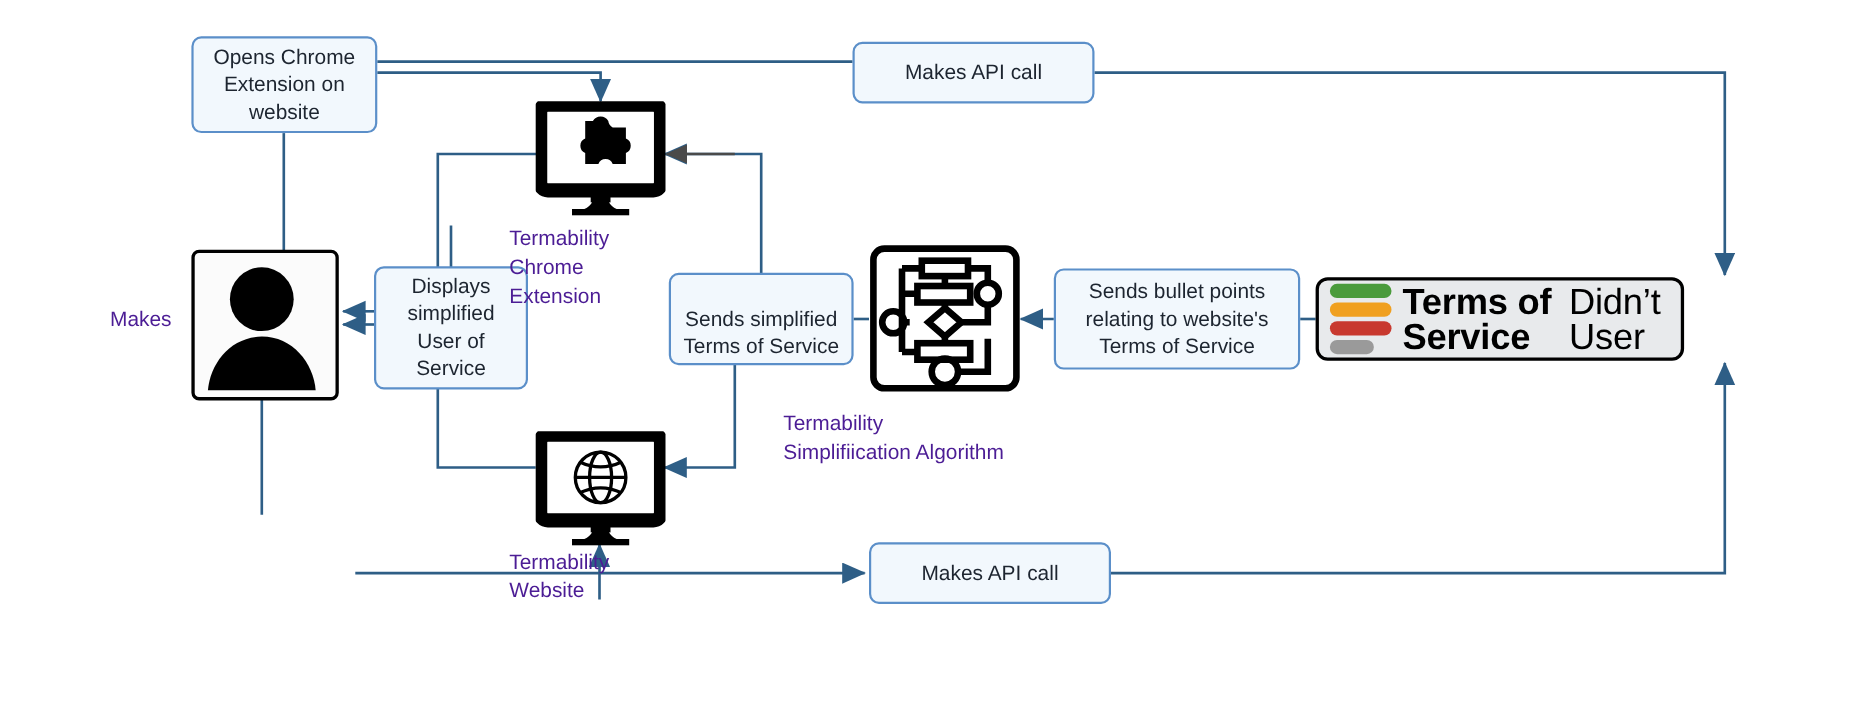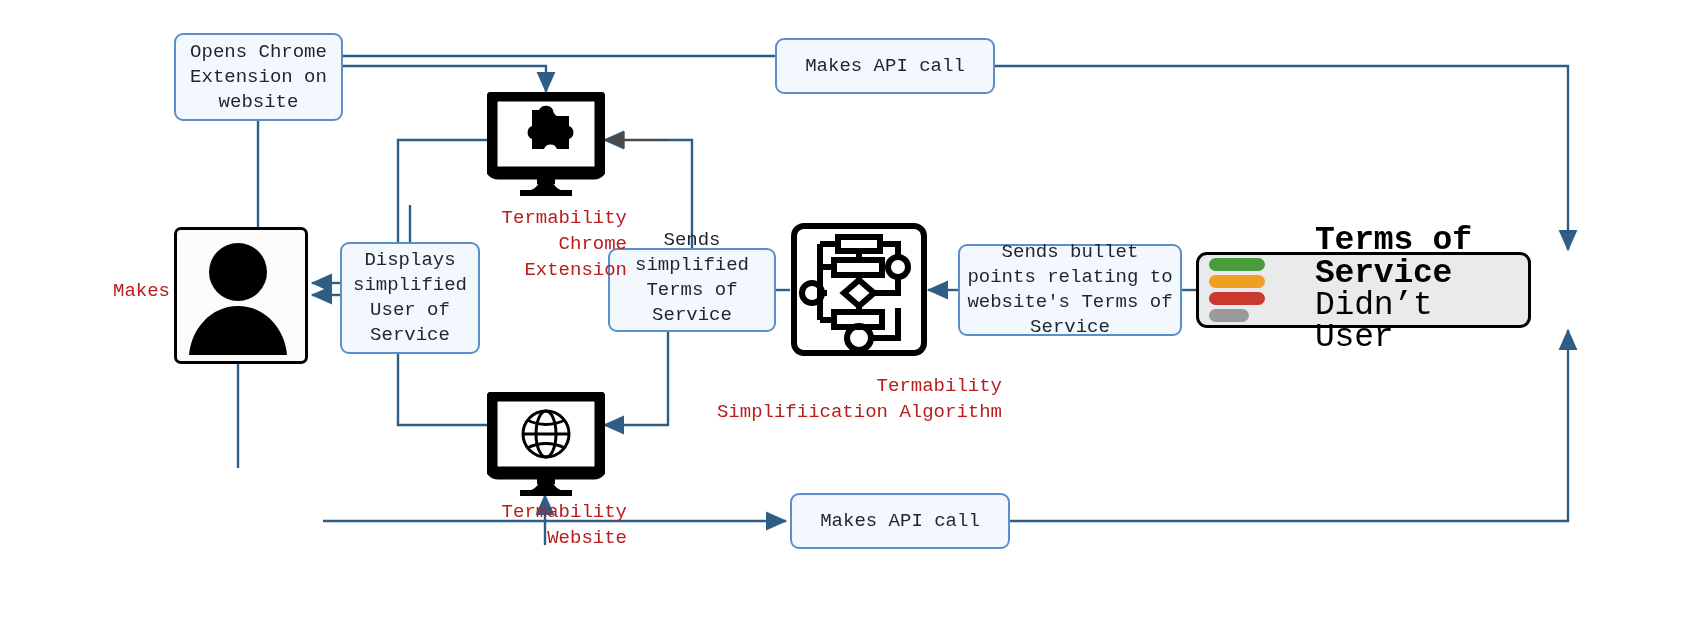--- a/index.html
+++ b/index.html
@@ -12,21 +12,20 @@
     height: 638px;
     position: relative;
     font-family: "Liberation Sans", sans-serif;
     overflow: hidden;
   }
   #canvas {
     position: absolute;
     inset: 0;
     width: 1700px;
     height: 638px;
-    font-family: Liberation Mono, monospace;
   }
   svg.edges {
     position: absolute;
     left: 0;
     top: 0;
     width: 1700px;
     height: 638px;
     pointer-events: none;
   }
   .node {
@@ -44,22 +43,22 @@
     text-align: center;
     color: #1d2530;
     font-size: 19px;
     line-height: 25px;
     padding: 2px 6px;
   }
   .labelbox span { display: block; }
   
   .caption {
     position: absolute;
-    text-align: right;
-    color: #b91c1c;
+    text-align: left;
+    color: #4c1d95;
     font-size: 19px;
     line-height: 26px;
     white-space: pre-line;
   }
   
   .icon-node {
     position: absolute;
   }
   .icon-node svg { display: block; }
   
@@ -90,23 +89,22 @@
   }
   .tosdr-bars i {
     display: block;
     width: 56px;
     height: 13px;
     border-radius: 7px;
   }
   .tosdr-bars i.short { width: 40px; }
   .tosdr-text {
     display: flex;
-    flex-direction: column;
+    flex-direction: row;
     line-height: 0.98;
-    margin-left: 40px;
   }
   .tosdr-text .l1 {
     font-weight: bold;
     font-size: 33px;
     color: #000;
     letter-spacing: -0.2px;
   }
   .tosdr-text .l2 {
     font-weight: normal;
     font-size: 33px;

